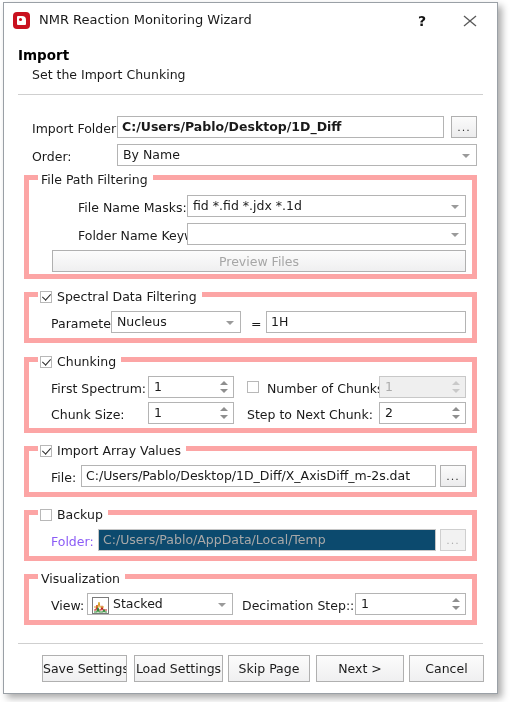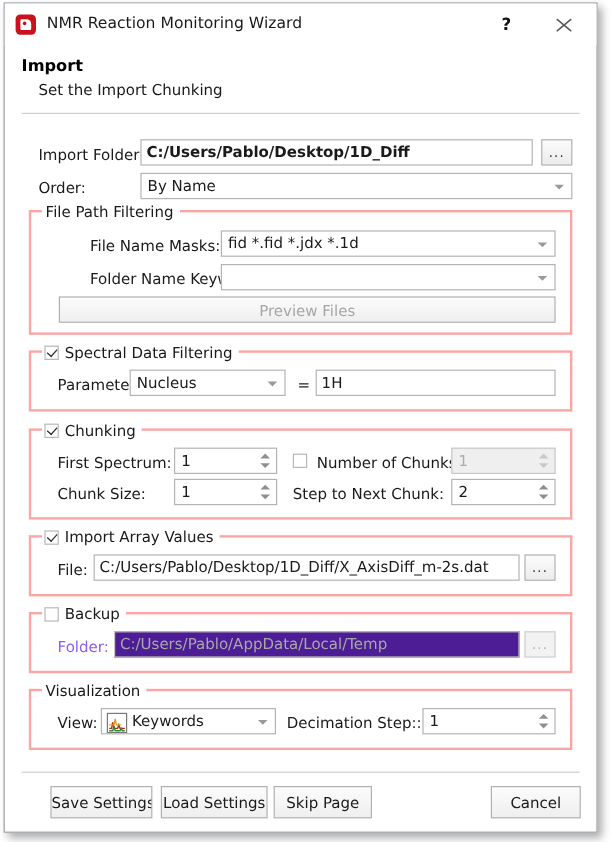--- a/index.html
+++ b/index.html
@@ -149,21 +149,21 @@
     font-family: "DejaVu Sans", "Liberation Sans", sans-serif;
     font-size: 12.5px;
     color: #1a1a1a;
     padding: 0 4px;
     line-height: 20px;
     height: 22px;
     white-space: nowrap;
     overflow: hidden;
   }
   .ledit.disabled {
-    background: #4c1d95;
+    background: #0c4a6e;
     color: #a8a8a8;
     border-color: #c6c6c6;
   }
 
   
   .browse {
     position: absolute;
     box-sizing: border-box;
     width: 26px;
     height: 22px;
@@ -215,21 +215,21 @@
     height: 15px;
     border: 1px solid #7a7a7a;
     background: #fdfdf5;
     overflow: hidden;
   }
 
   
   .group {
     position: absolute;
     box-sizing: border-box;
-    border: 2px solid #fca5a5;
+    border: 5px solid #fca5a5;
   }
   .group > .gtitle {
     position: absolute;
     top: -8px;
     left: 9px;
     background: #ffffff;
     padding: 0 5px 0 3px;
     font-size: 12.5px;
     color: #1a1a1a;
     white-space: nowrap;
@@ -451,34 +451,35 @@
       <div class="lbl" style="left:22px; top:19px;">View:</div>
       <div class="combo" style="left:58px; top:14px; width:146px; padding-left:25px;">
         <span class="vicon">
           <svg width="15" height="15" viewBox="0 0 15 15">
             <rect x="0" y="0" width="15" height="15" fill="#ffffff"></rect>
             <polyline points="1,12 3,12 4,7 5,12 8,12 9,9 10,12 14,12" fill="none" stroke="#c02020" stroke-width="1.2"></polyline>
             <polyline points="1,14 4,14 5,10 6,14 10,14 11,12 12,14 14,14" fill="none" stroke="#2e8b35" stroke-width="1.2"></polyline>
             <polyline points="1,9 5,9 6,4 7,9 11,9" fill="none" stroke="#d8a020" stroke-width="1.1"></polyline>
           </svg>
         </span>
-        <span>Keywords</span>
+        <span>Stacked</span>
         <span class="arrow"></span>
       </div>
       <div class="lbl" style="left:213px; top:19px;">Decimation Step::</div>
       <div class="spin" style="left:326px; top:14px; width:111px;">
         <span>1</span>
         <span class="up"></span>
         <span class="dn"></span>
       </div>
     </div>
 
   </div>
 
   <div id="footer-rule"></div>
   <div id="footer">
     <div class="pbtn" style="left:38px; top:652px; width:85px; height:27px; line-height:26px;">Save Settings</div>
     <div class="pbtn" style="left:130px; top:652px; width:89px; height:27px; line-height:26px;">Load Settings</div>
     <div class="pbtn" style="left:224px; top:652px; width:82px; height:27px; line-height:26px;">Skip Page</div>
+    <div class="pbtn" style="left:312px; top:652px; width:88px; height:27px; line-height:26px;">Next &gt;</div>
     <div class="pbtn" style="left:405px; top:652px; width:75px; height:27px; line-height:26px;">Cancel</div>
   </div>
 
 </div>
 
 </body></html>

